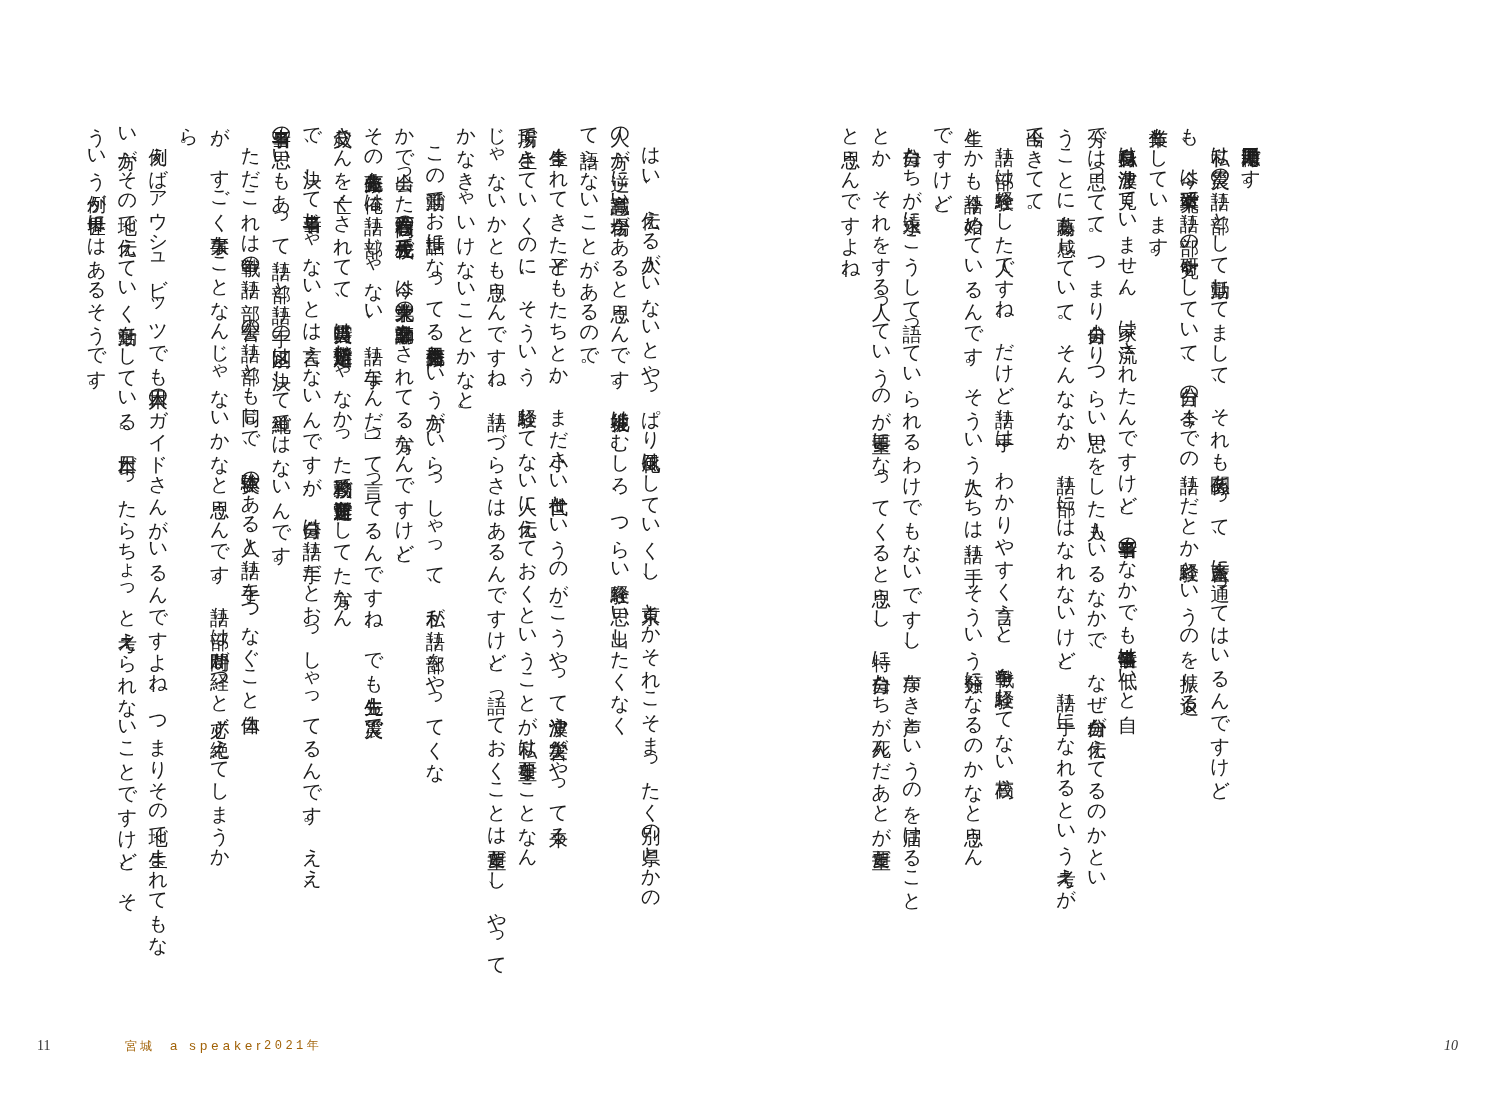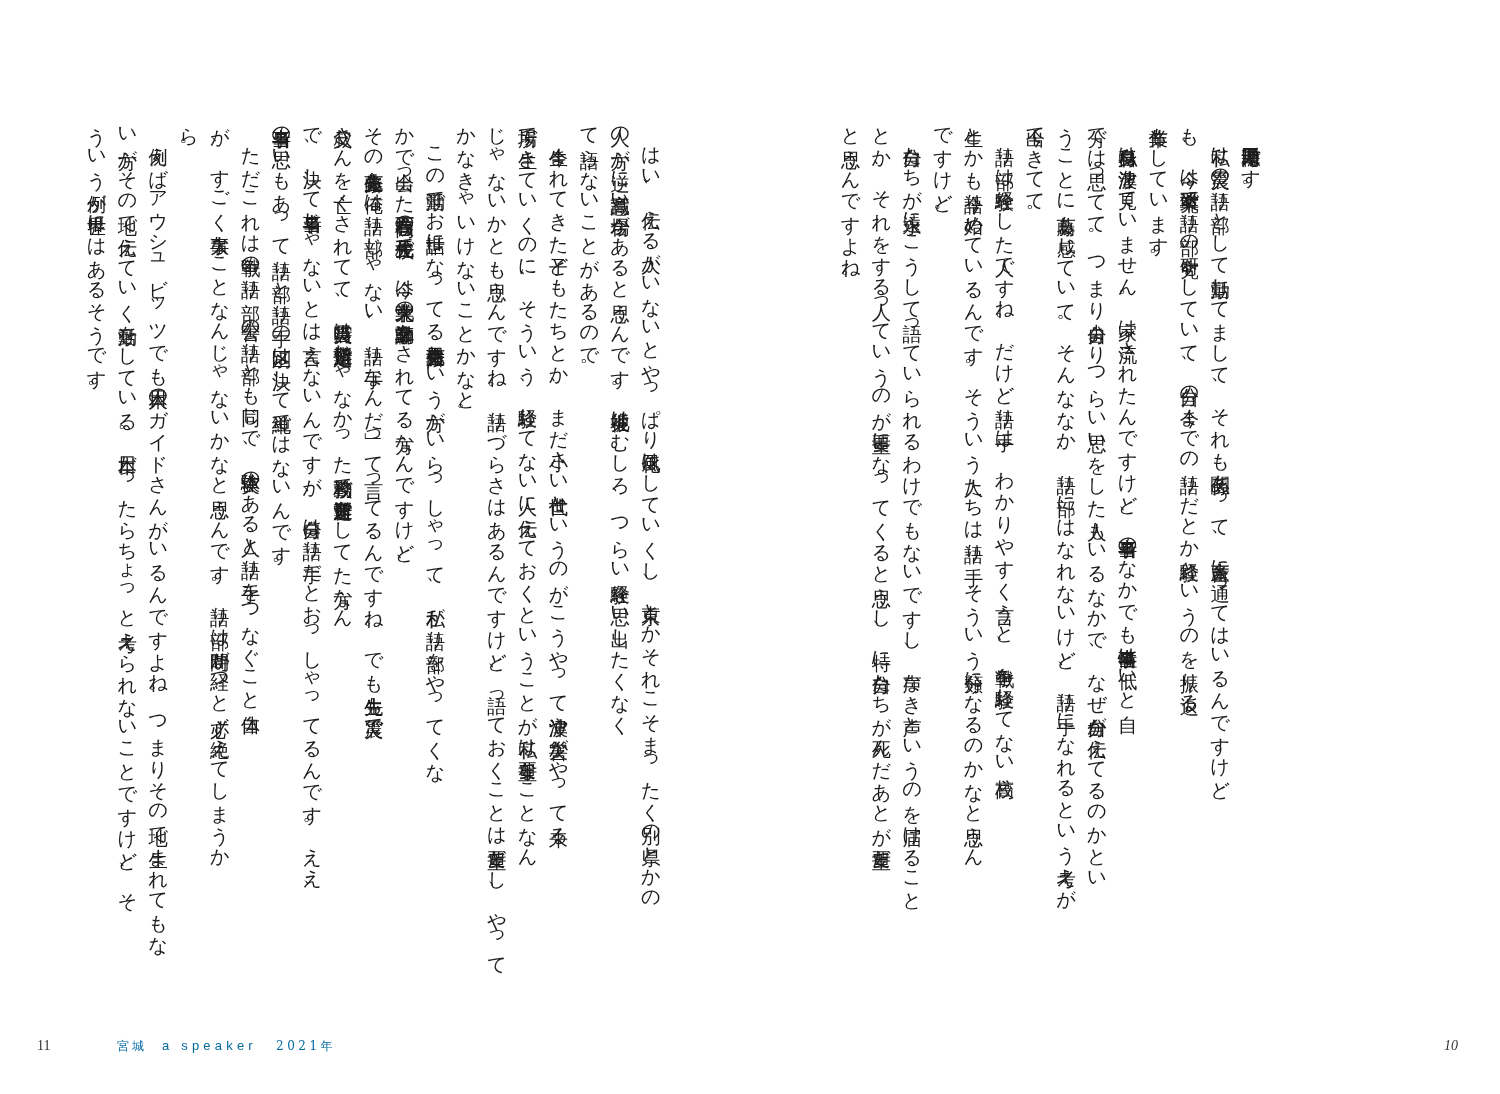--- a/index.html
+++ b/index.html
@@ -58,27 +58,28 @@
     }
     .folio-left { left: 37px; }
     .folio-right { left: 1444px; font-style: italic; }
 
     .running-footer {
       position: absolute;
       top: 1039px;
       font-family: "DejaVu Serif", serif;
       font-size: 12px;
       line-height: 14px;
-      color: #0369a1;
+      color: #a16207;
       letter-spacing: 4px;
       white-space: nowrap;
+      margin-left: 8px;
     }
     .rf-location { left: 117px; letter-spacing: 3px; }
     .rf-title { left: 162px; font-family: Liberation Sans, sans-serif; font-size: 13px; letter-spacing: 4.2px; }
-    .rf-year { left: 276px; letter-spacing: 3.5px; }
+    .rf-year { left: 256px; letter-spacing: 3.5px; font-family: Liberation Mono, monospace; }
   </style>
 </head>
 <body>
 
 <div class="page page-left"></div>
 
 <div class="text-block left-block">
   <div class="col">　はい、伝える人がいないとやっぱり風化はしていくし、東京とかそれこそまったく別の県とかの</div>
   <div class="col">人の方が逆に意識高い場合があると思うんです。被災地はむしろ、つらい経験を思い出したくなく</div>
   <div class="col">て語らないことがあるので。</div>

